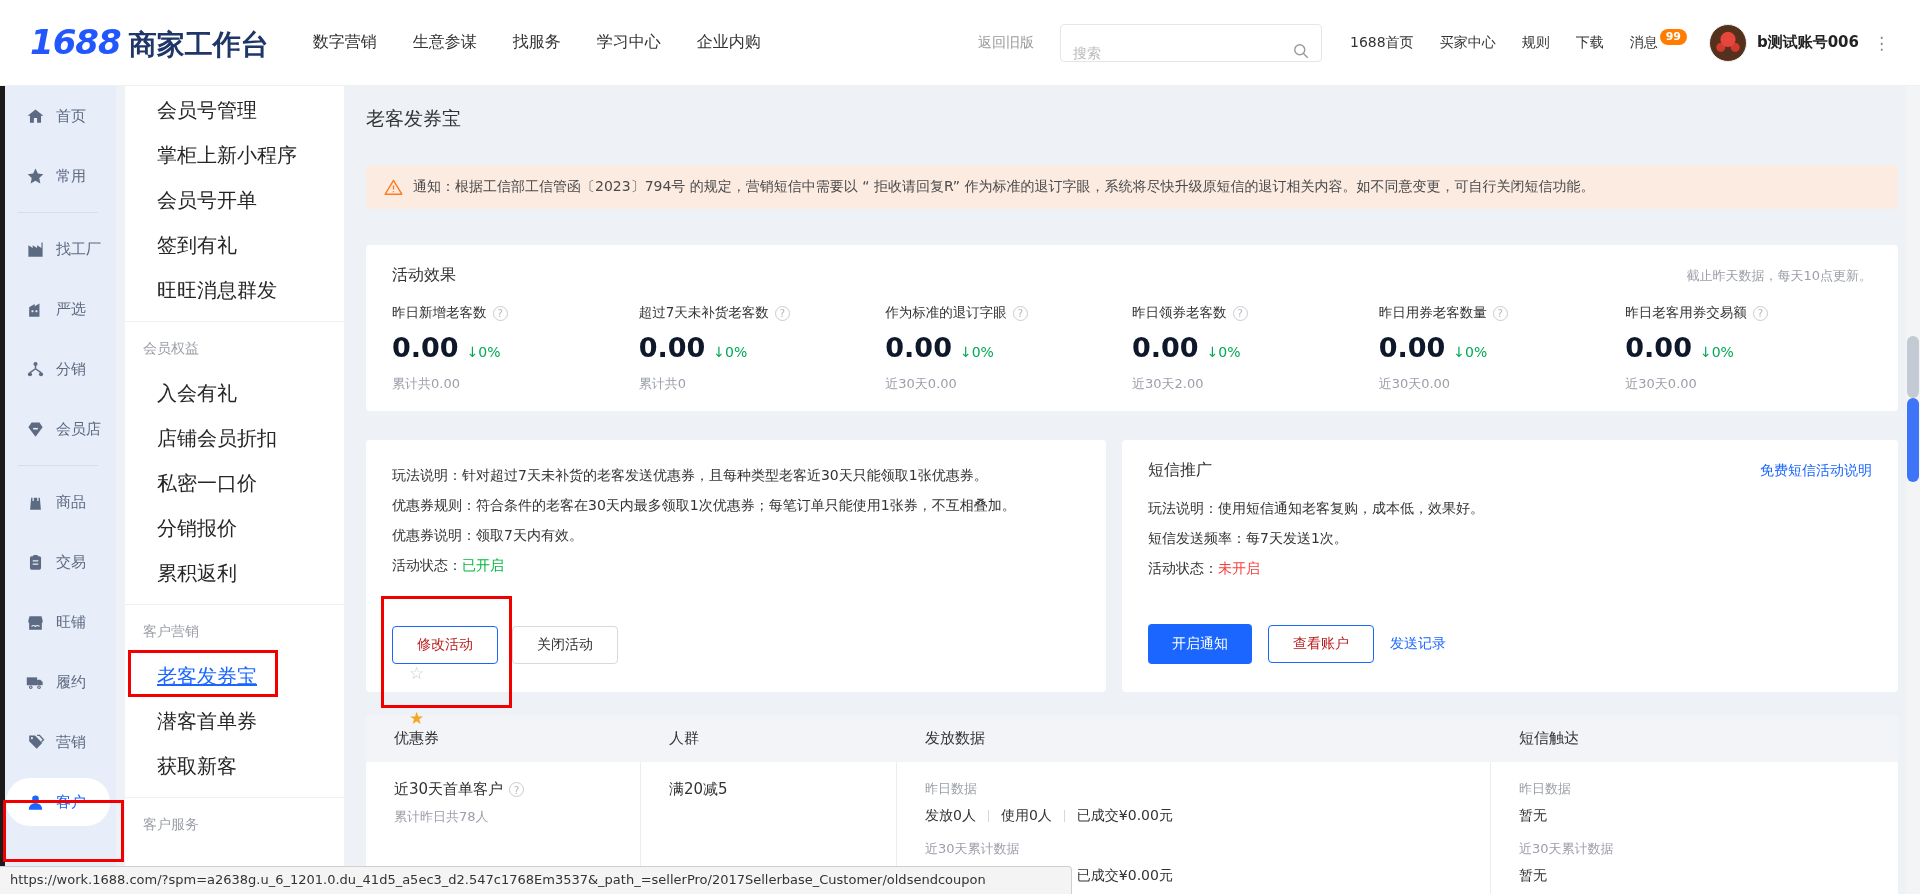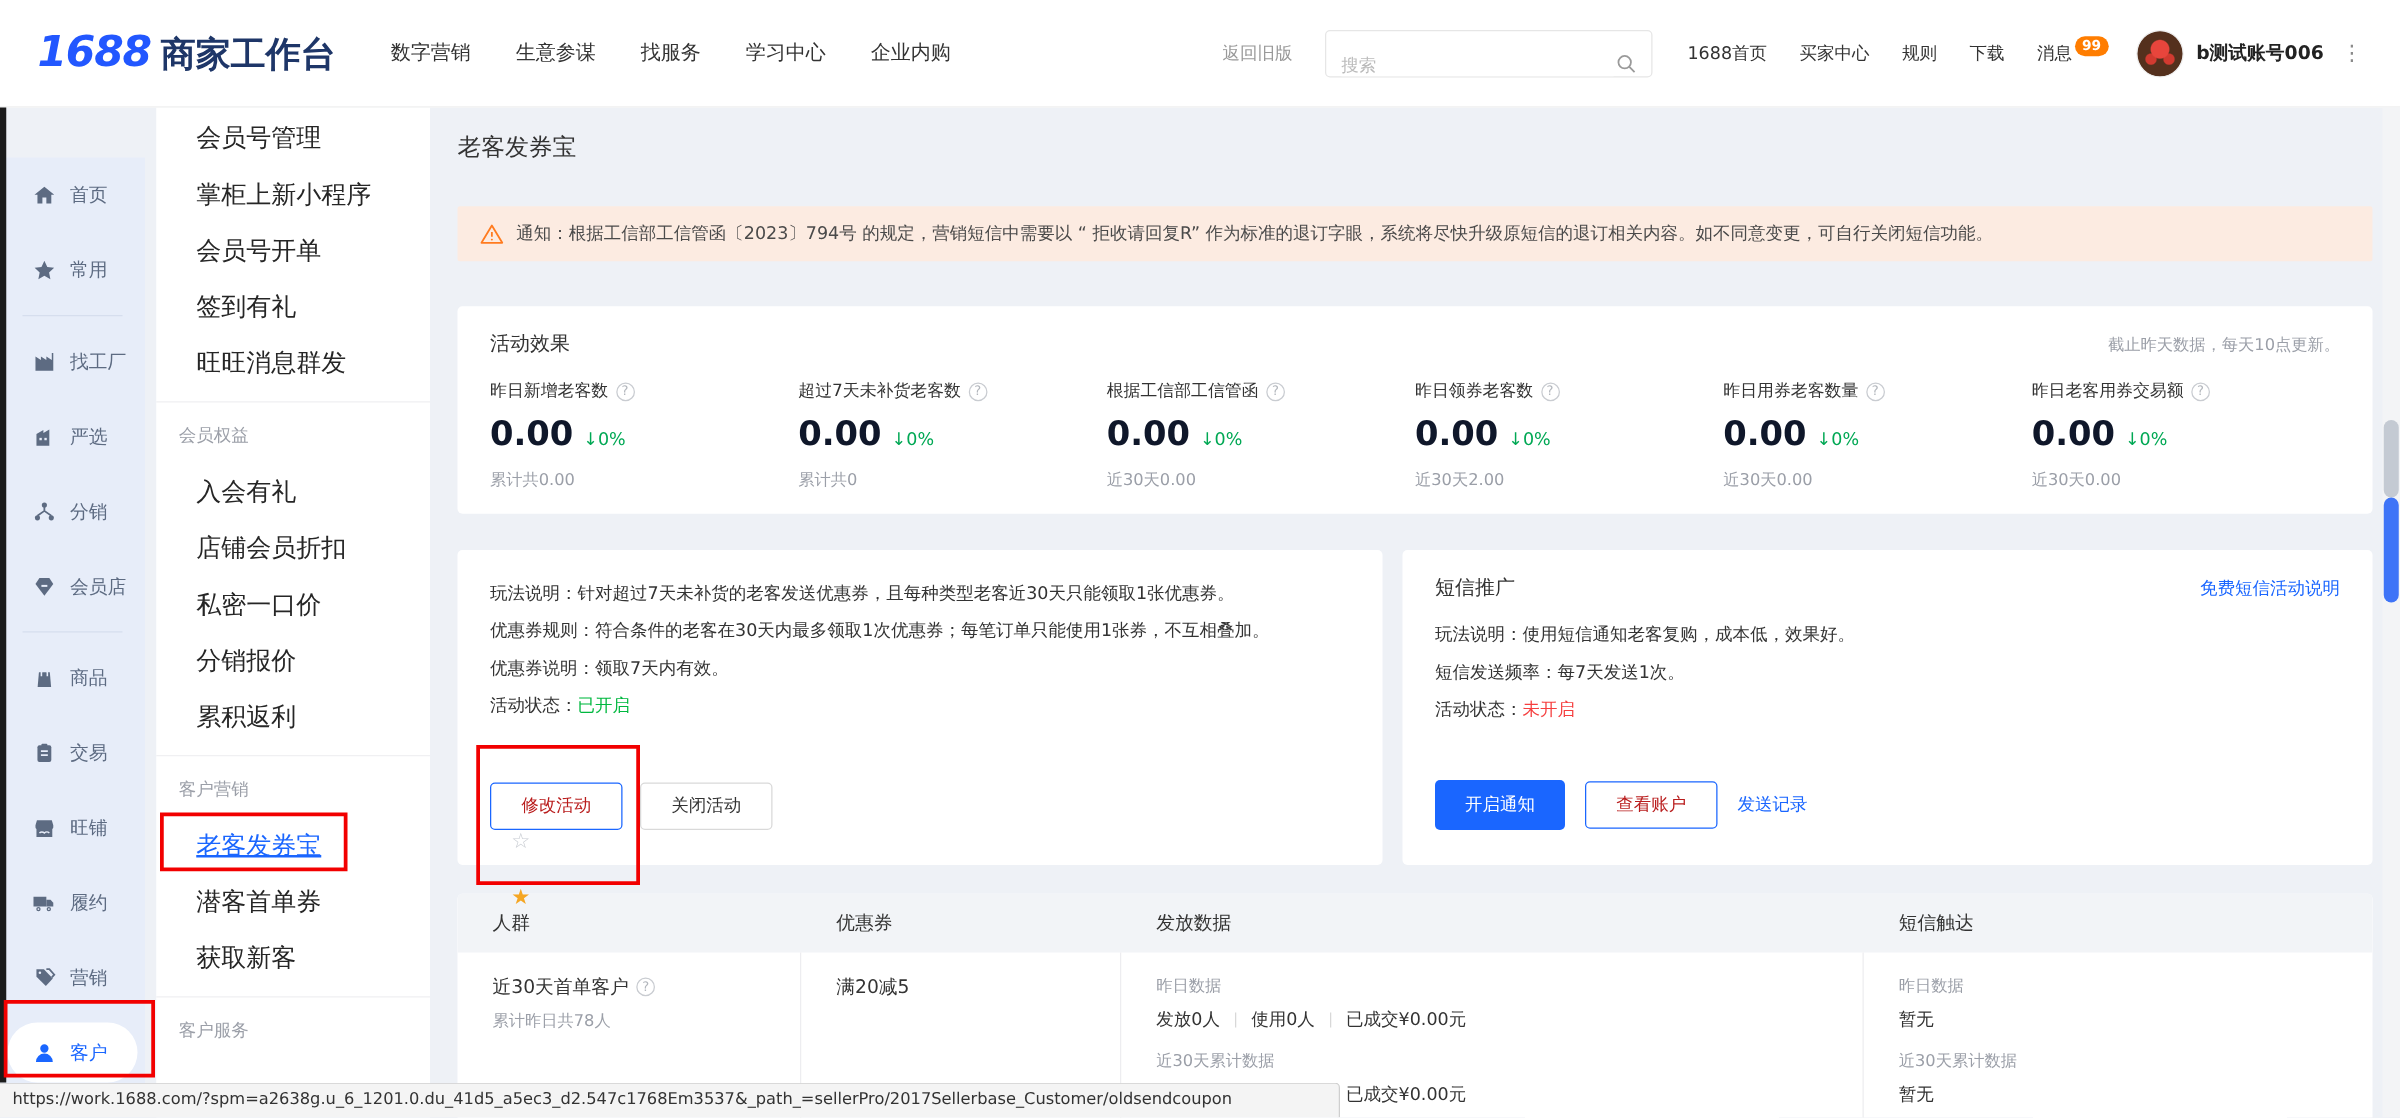--- a/index.html
+++ b/index.html
@@ -26,21 +26,21 @@
   .avatar { width:38px; height:38px; border-radius:50%; margin-left:22px; border:1px solid #eee; cursor:pointer;
     background:
       radial-gradient(circle at 50% 40%, #e8453c 0 7px, rgba(0,0,0,0) 8px),
       radial-gradient(circle at 30% 62%, #d13a30 0 4px, rgba(0,0,0,0) 5px),
       radial-gradient(circle at 70% 62%, #d13a30 0 4px, rgba(0,0,0,0) 5px),
       #54301d; }
   .account-name { margin-left:10px; font-size:15px; font-weight:700; color:#222; cursor:pointer; }
   .more-icon { margin-left:14px; font-size:17px; color:#8a8a8a; cursor:pointer; }
 
   
-  .sidebar { position:absolute; left:0; top:86px; bottom:0; width:116px; background:#e7edf9; z-index:5;margin-top:40px; }
+  .sidebar { position:absolute; left:0; top:86px; bottom:0; width:116px; background:#e7edf9; z-index:5; }
   .side-item { height:60px; display:flex; align-items:center; padding-left:26px; gap:11px;
                color:#5d6b82; font-size:15px; cursor:pointer; }
   .side-item svg { flex:none; }
   .side-item.active { background:#fff; border-radius:24px; margin:6px 6px; height:48px; padding-left:20px;
                       color:#1a66ff; font-weight:500; }
   .side-divider { height:1px; background:#d6deee; margin:6px 18px; }
 
   
   .submenu { position:absolute; left:125px; top:86px; bottom:0; width:219px; background:#fff; padding-top:2px; z-index:5; }
   .menu-item { height:45px; display:flex; align-items:center; padding-left:32px; font-size:20px; color:#262626; cursor:pointer; }
@@ -300,21 +300,21 @@
             <span class="q">?</span>
           </div>
         <div class="stat-value-row">
             <span class="stat-value">0.00</span>
             <span class="stat-delta">↓0%</span>
           </div>
         <div class="stat-sub">累计共0</div>
       </div>
       <div class="stat">
         <div class="stat-label">
-            <span>根据工信部工信管函</span>
+            <span>作为标准的退订字眼</span>
             <span class="q">?</span>
           </div>
         <div class="stat-value-row">
             <span class="stat-value">0.00</span>
             <span class="stat-delta">↓0%</span>
           </div>
         <div class="stat-sub">近30天0.00</div>
       </div>
       <div class="stat">
         <div class="stat-label">
@@ -379,22 +379,22 @@
       <div class="btn-row" style="gap:16px">
         <button class="btn solid-blue">开启通知</button>
         <button class="btn outline-blue">查看账户</button>
         <a class="link">发送记录</a>
       </div>
     </div>
   </div>
 
   <div class="card table-card">
     <div class="t-grid t-head">
+      <div>优惠券</div>
       <div>人群</div>
-      <div>优惠券</div>
       <div>发放数据</div>
       <div>短信触达</div>
     </div>
     <div class="t-grid t-body">
       <div>
         <div class="cell-main">
             <span>近30天首单客户</span>
             <span class="q">?</span>
           </div>
         <div class="cell-sub">累计昨日共78人</div>

